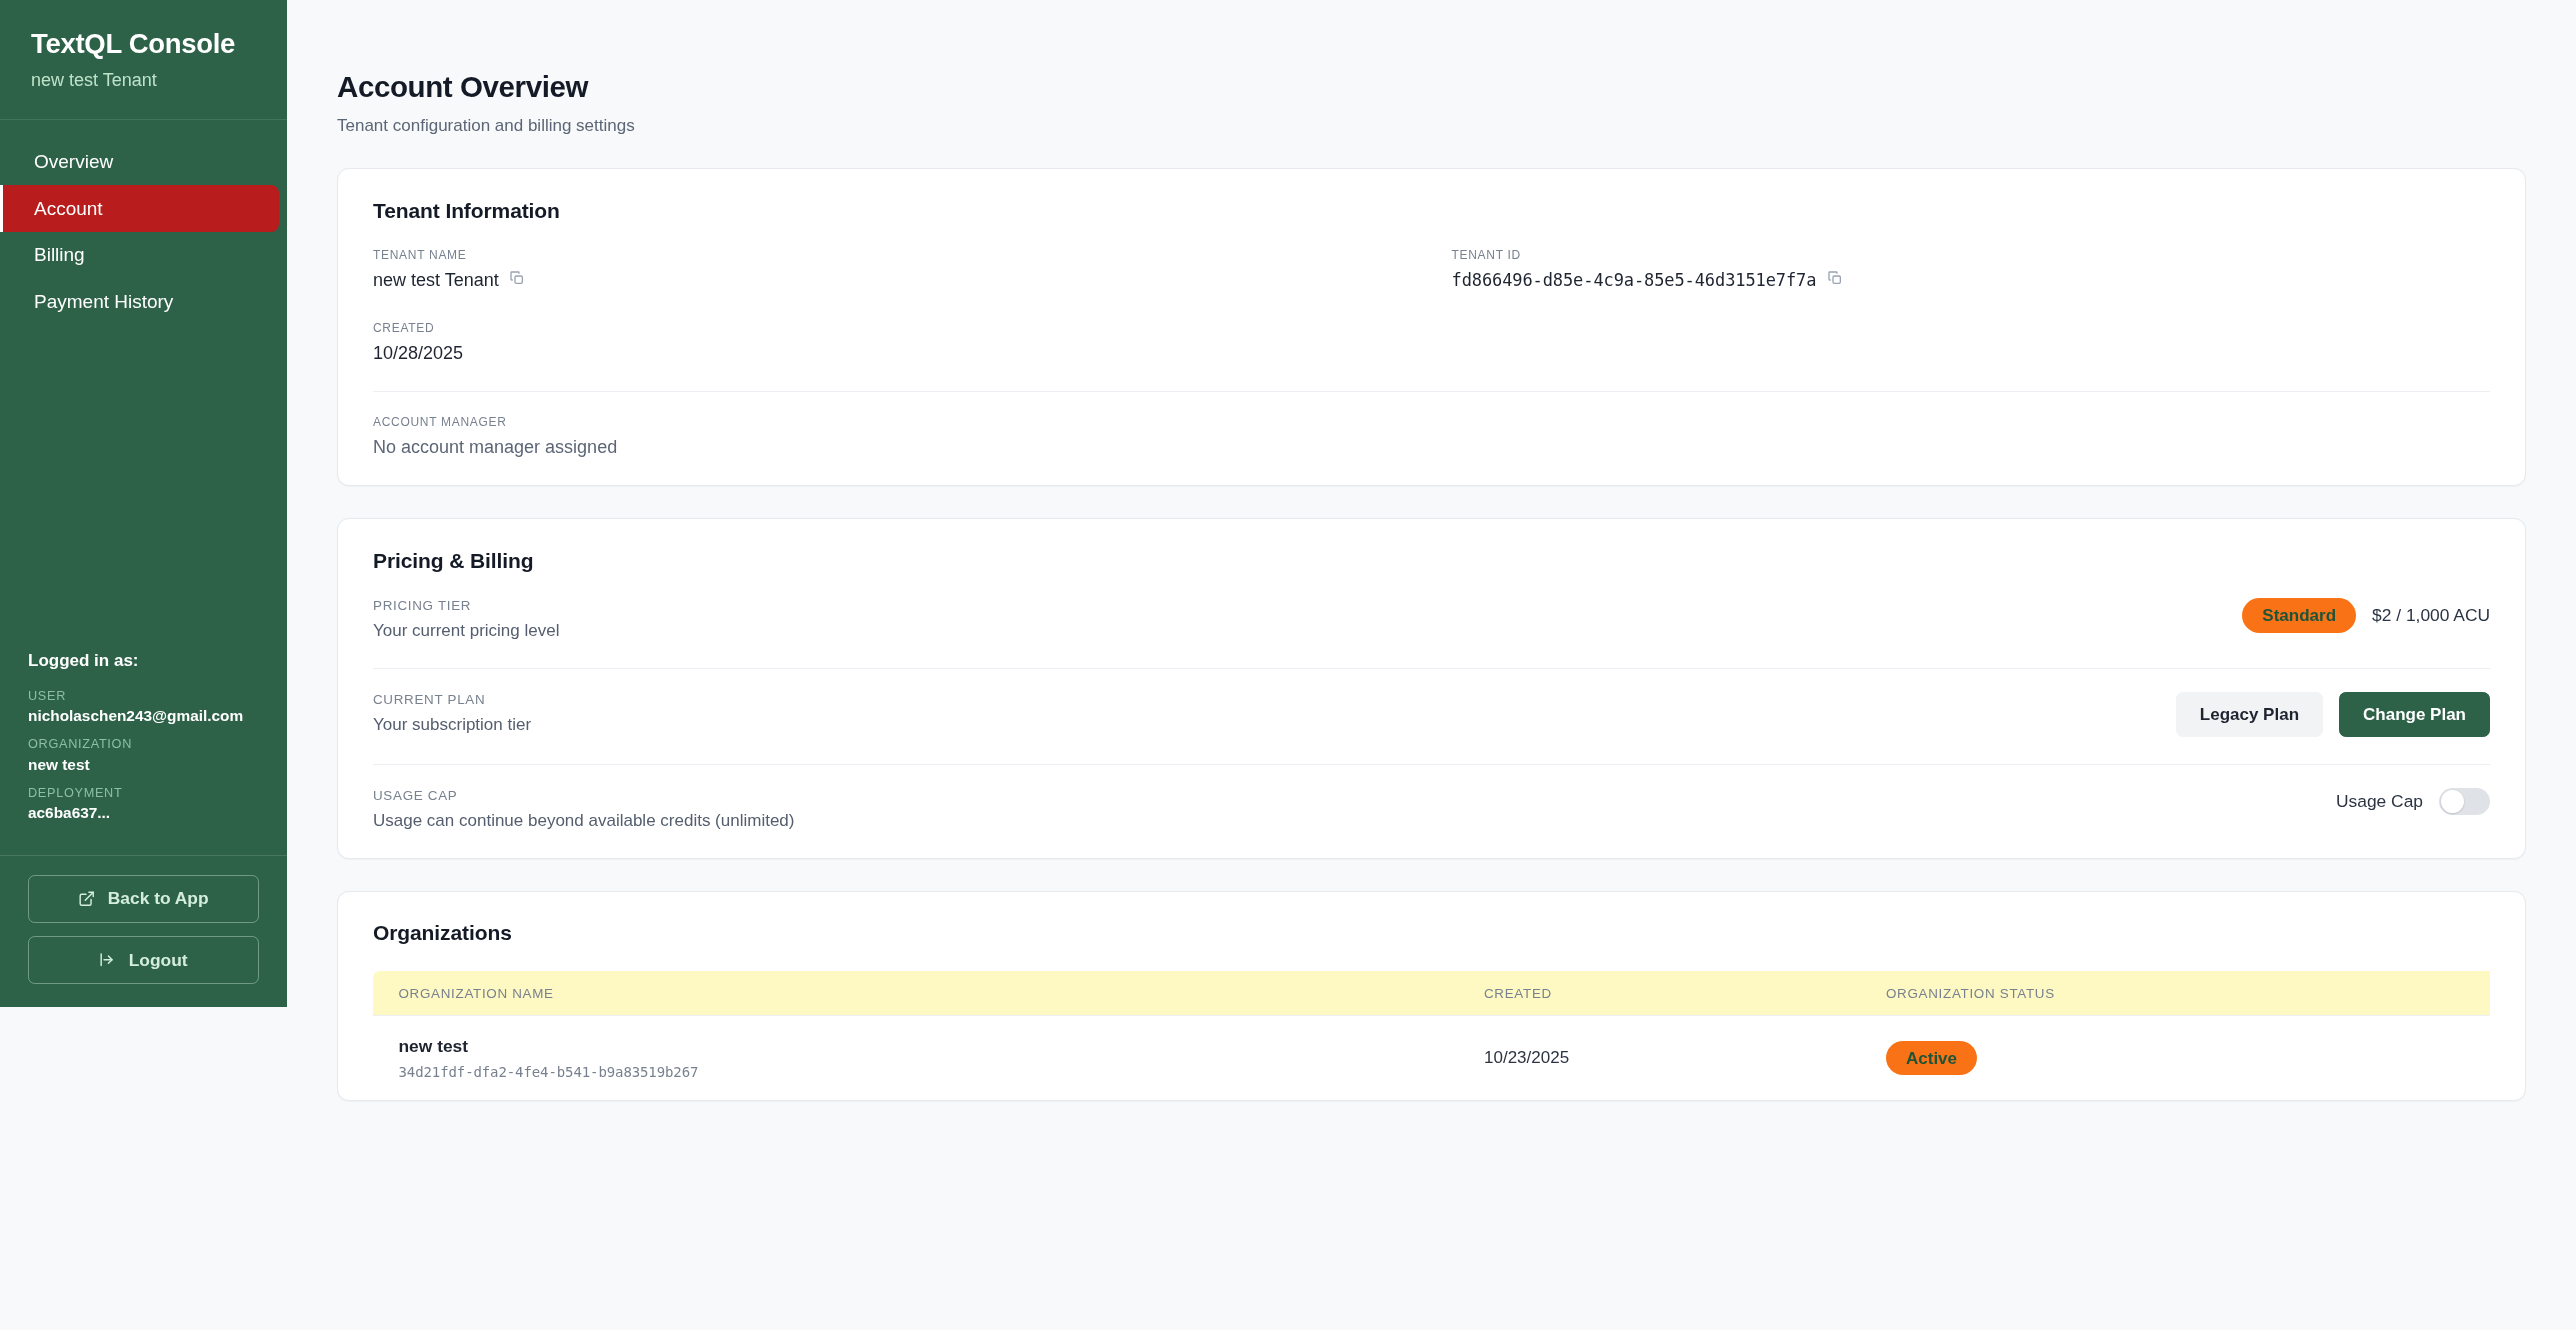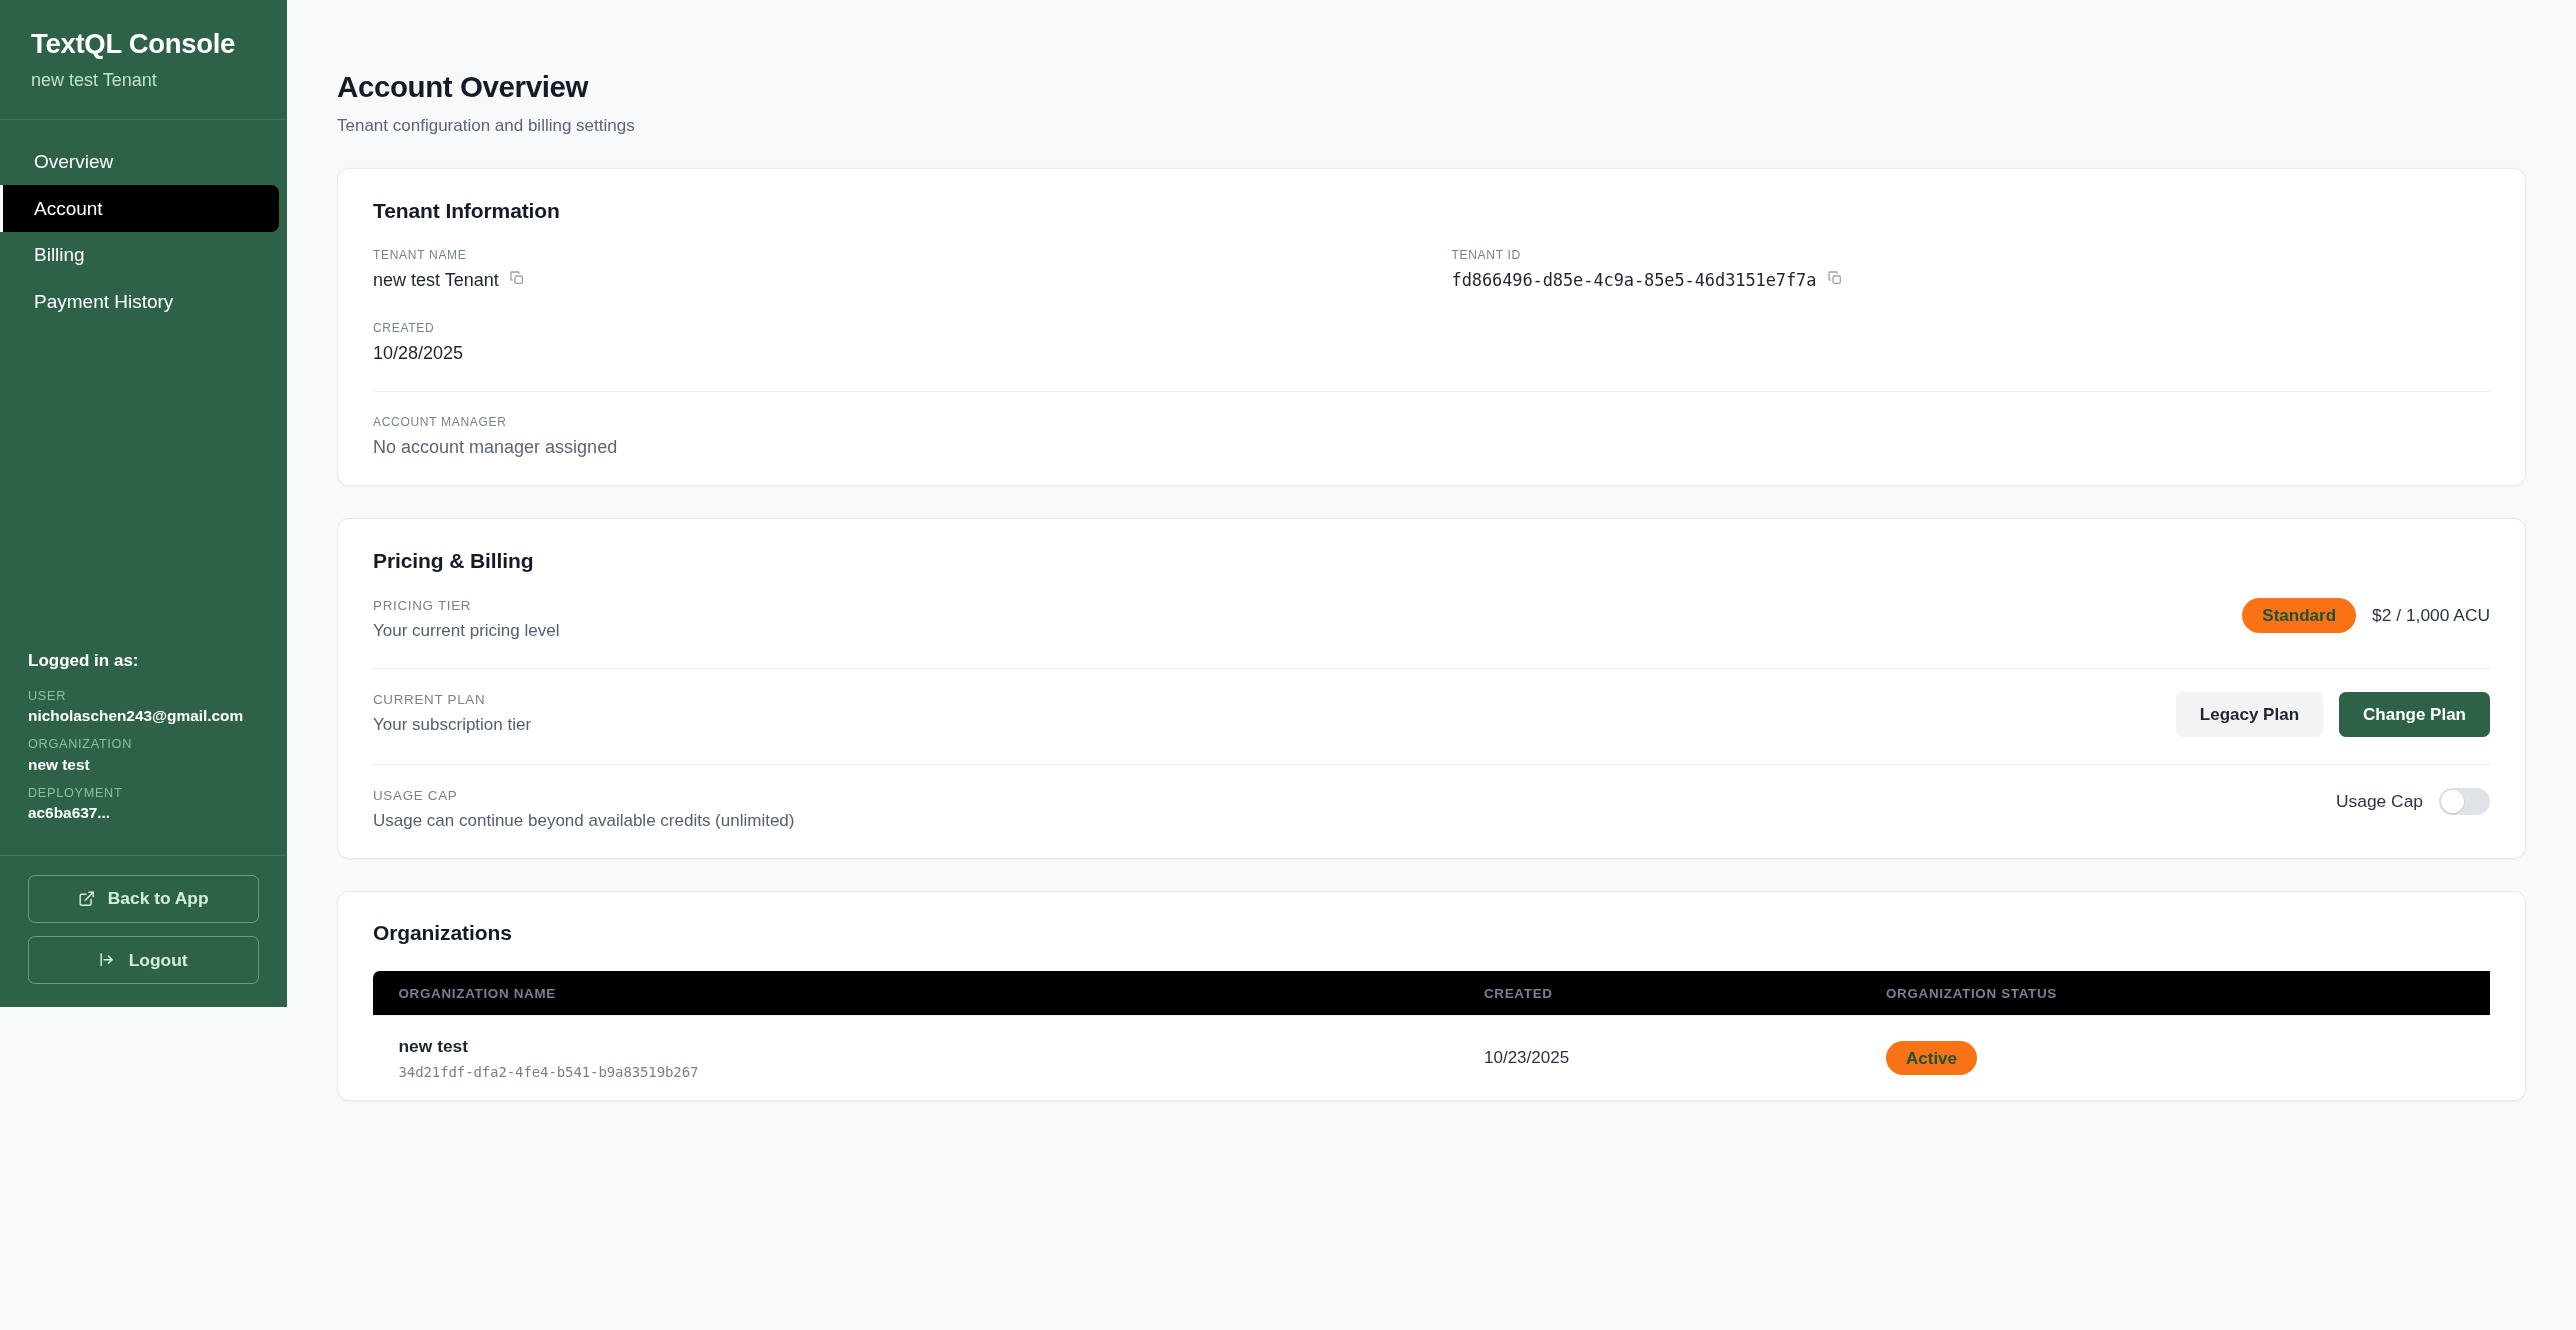--- a/index.html
+++ b/index.html
@@ -56,21 +56,21 @@
     font-size: 19px;
     color: #ffffff;
     padding: 11.4px 0 11.4px 31px;
     margin: 0 8px 0 0;
     border-left: 3.4px solid transparent;
     border-radius: 0 8px 8px 0;
     cursor: pointer;
     line-height: 1.25;
   }
   .nav-item.active {
-    background: #000000;
+    background: #b91c1c;
     border-left: 3.4px solid #ffffff;
     font-weight: normal;
   }
 
   .sb-spacer { flex: 1 1 auto; }
 
   .sb-user {
     padding: 0 28px 20px 28px;
     border-bottom: 0.7px solid rgba(255,255,255,0.13);
   }
@@ -278,26 +278,26 @@
     box-shadow: 0 0.7px 2px rgba(16,24,40,0.22);
   }
 
   
   table.org-table {
     width: 100%;
     border-collapse: collapse;
     margin-top: 2.7px;
   }
   table.org-table thead th {
-    background: #000000;
+    background: #fef9c3;
     text-align: left;
     font-size: 13.4px;
     letter-spacing: 0.7px;
     color: #78818f;
-    font-weight: bold;
+    font-weight: normal;
     text-transform: uppercase;
     padding: 14.8px 0 14.8px 0;
     border-bottom: 0.7px solid #eceff3;
   }
   table.org-table thead th:first-child { padding-left: 25.5px; border-radius: 6.7px 0 0 0;}
   table.org-table tbody td {
     padding: 20px 0 20px 0;
     vertical-align: middle;
   }
   table.org-table tbody td:first-child { padding-left: 25.5px; }

